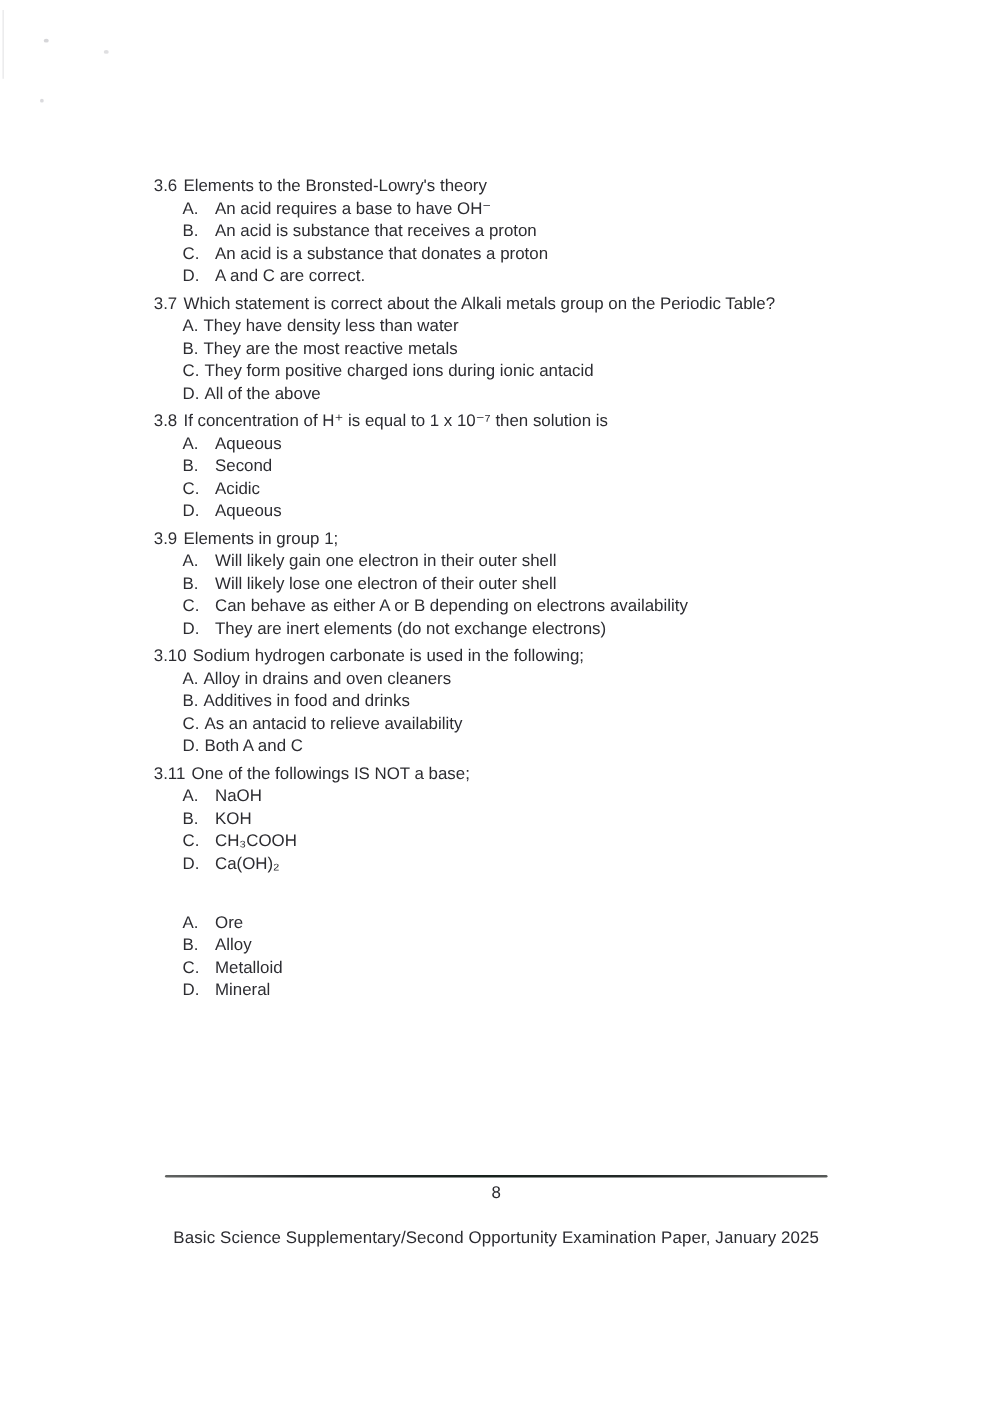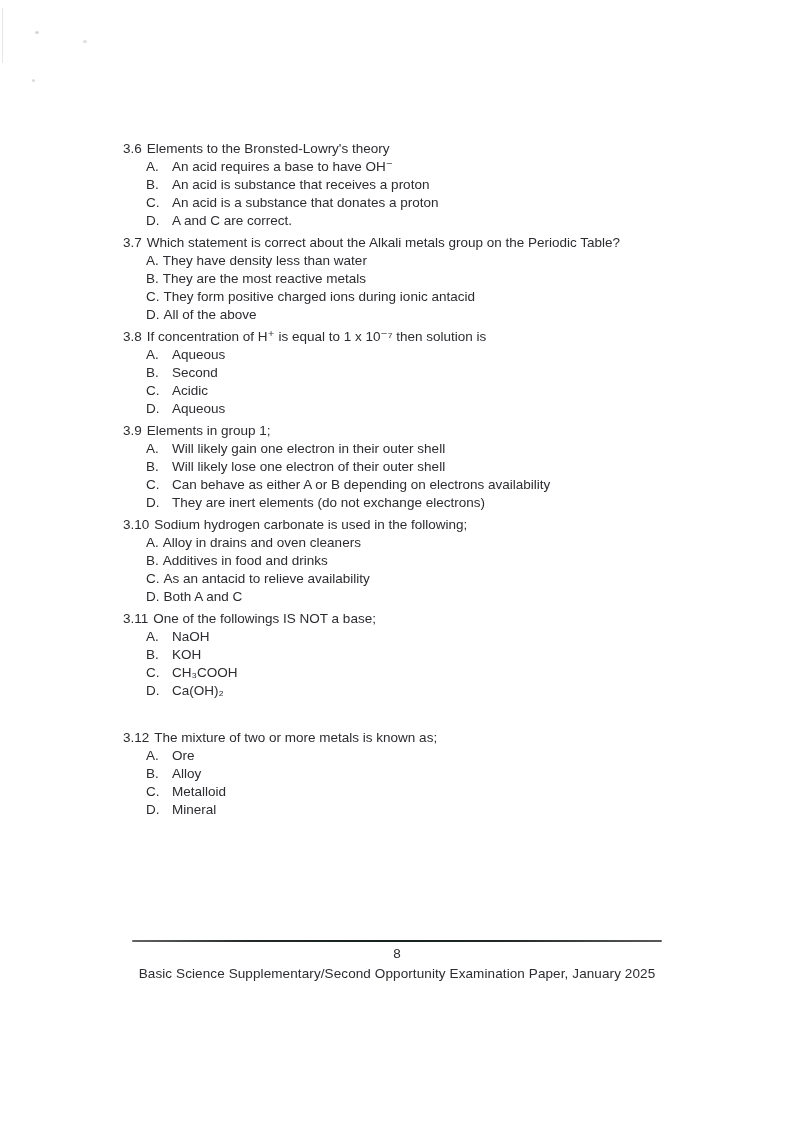--- a/index.html
+++ b/index.html
@@ -73,21 +73,21 @@
     margin: 0 auto;
     border-radius: 1px;
     background: linear-gradient(to right,
       rgba(45,48,46,.75) 0%,
       #24292a 22%,
       #16211c 48%,
       #222827 70%,
       rgba(45,48,46,.8) 100%);
   }
   .page-num { margin-top: 3px; }
-  .footer-text { margin-top: 2px; letter-spacing: .1px; }
+  .footer-text { margin-top: 18px; letter-spacing: .1px; }
 </style>
 </head>
 <body>
 
 <div class="sheet">
 
   <div class="speck s1"></div>
   <div class="speck s2"></div>
   <div class="speck s3"></div>
   <div class="scan-line"></div>
@@ -213,21 +213,20 @@
             <span class="opt-letter">C.</span>
             <span class="opt-text">CH₃COOH</span>
           </div>
           <div class="option">
             <span class="opt-letter">D.</span>
             <span class="opt-text">Ca(OH)₂</span>
           </div>
         </div>
       </section>
       <section class="question tabbed">
-        <div class="q-head"><span class="q-num">3.12</span><span class="q-text">The mixture of two or more metals is known as;</span></div>
         <div class="options">
           <div class="option">
             <span class="opt-letter">A.</span>
             <span class="opt-text">Ore</span>
           </div>
           <div class="option">
             <span class="opt-letter">B.</span>
             <span class="opt-text">Alloy</span>
           </div>
           <div class="option">

